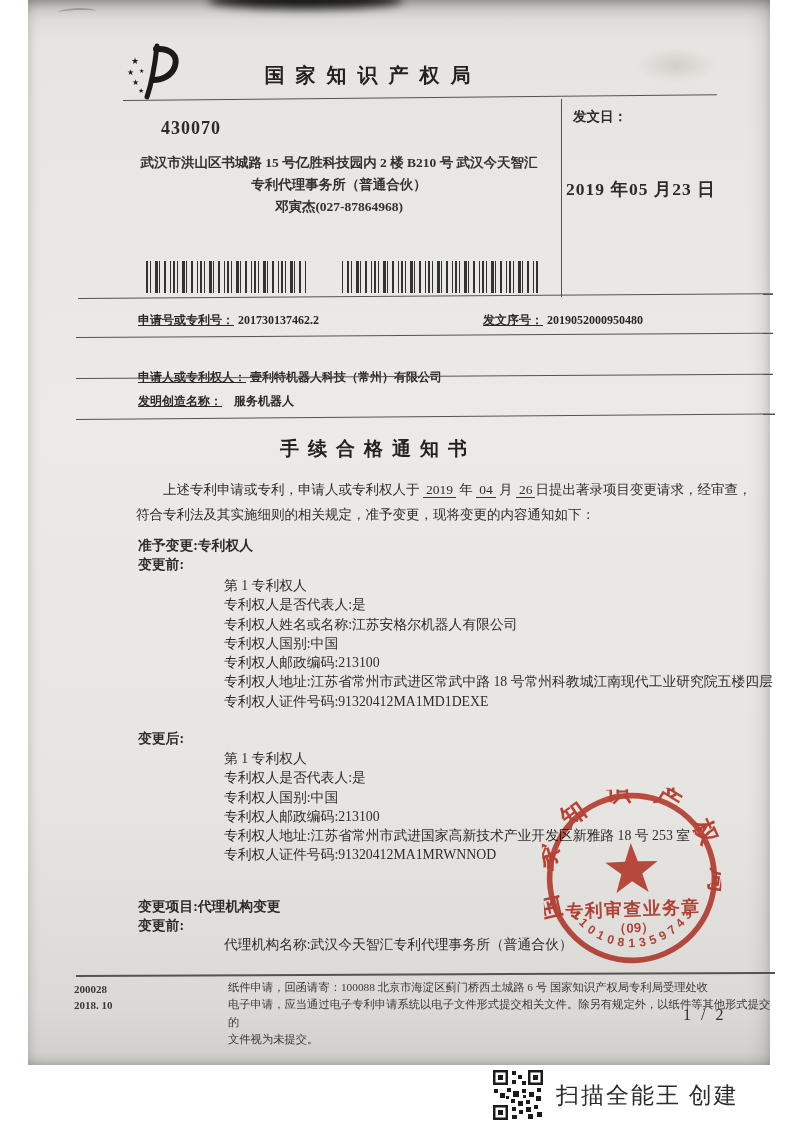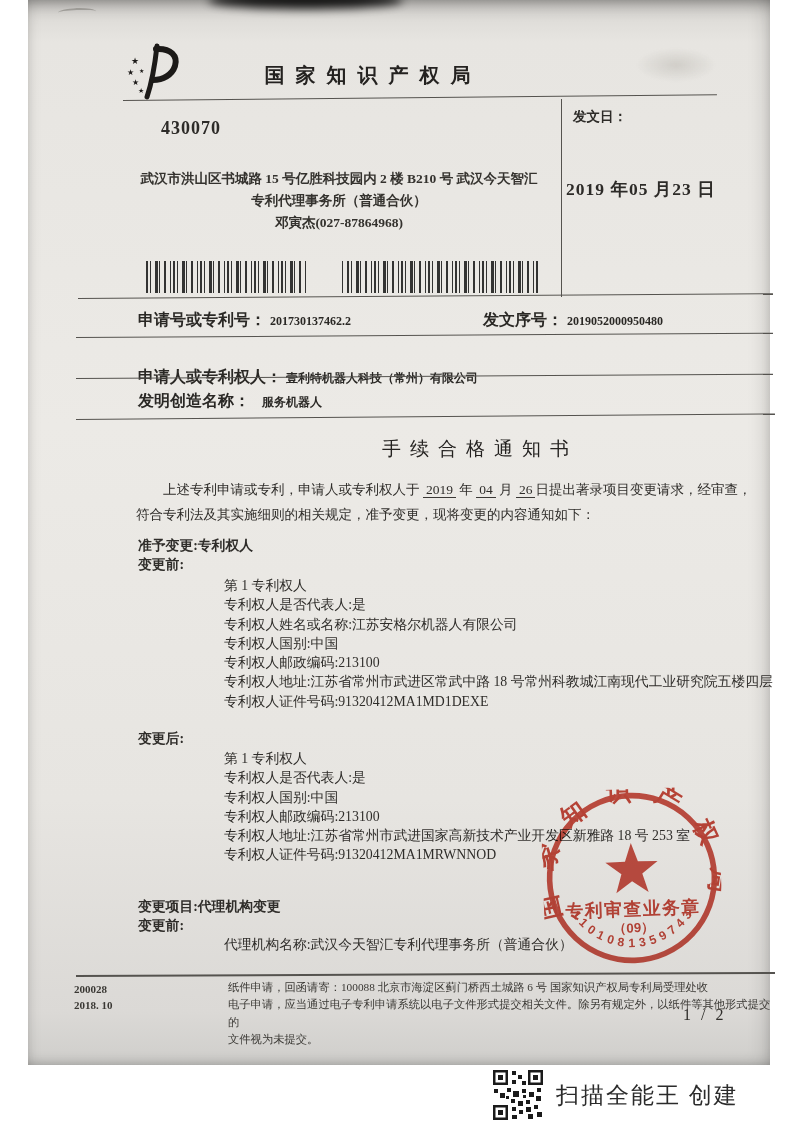--- a/index.html
+++ b/index.html
@@ -11,30 +11,30 @@
     position:absolute;left:28px;top:0;width:742px;height:1065px;
     background:linear-gradient(180deg,#d8d6d2 0%,#e7e5e1 4%,#eceae6 40%,#e7e5e1 75%,#dbd9d6 95%,#cfcecb 100%);
     box-shadow:inset 0 14px 18px -12px rgba(0,0,0,.45), inset -14px 0 22px -14px rgba(0,0,0,.22), inset 10px 0 18px -14px rgba(0,0,0,.18), inset 0 -10px 14px -10px rgba(0,0,0,.25);
   }
   .abs{position:absolute;}
   .hline{position:absolute;height:0;border-top:1.3px solid #55534f;transform-origin:left center;}
   .vline{position:absolute;width:0;border-left:1.3px solid #55534f;}
   .sans{font-family:"Liberation Sans","DejaVu Sans",sans-serif;}
   .agency-title{left:145px;top:62px;width:400px;text-align:center;font-size:20px;font-weight:600;letter-spacing:11px;color:#242220;}
   .postal{left:133px;top:118px;font-size:18px;font-weight:700;letter-spacing:1px;}
-  .addr{left:95px;top:168px;width:432px;text-align:center;font-size:13.5px;line-height:22px;font-weight:600;color:#34322e;}
+  .addr{left:95px;top:152px;width:432px;text-align:center;font-size:13.5px;line-height:22px;font-weight:600;color:#34322e;}
   .dispatch-label{left:545px;top:108px;font-size:13.5px;font-weight:600;}
   .dispatch-date{left:538px;top:177px;font-size:17.5px;font-weight:600;letter-spacing:1px;}
   .barcode{position:absolute;height:32px;
     background:repeating-linear-gradient(90deg,#1a1a1a 0 2px,transparent 2px 4px,#1a1a1a 4px 5px,transparent 5px 9px,#1a1a1a 9px 12px,transparent 12px 13px,#1a1a1a 13px 14px,transparent 14px 18px,#1a1a1a 18px 20px,transparent 20px 24px,#1a1a1a 24px 25px,transparent 25px 27px);
     opacity:.88;}
-  .field-label{font-size:16px;font-weight:700;color:#2a2825;}
+  .field-label{font-size:12px;font-weight:700;color:#2a2825;text-decoration:underline;}
   .field-value{font-size:12px;font-weight:700;color:#2a2825;}
   .field-value.normal{font-weight:600;}
-  .doc-title{left:150px;top:436px;width:400px;text-align:right;font-size:19px;font-weight:400;letter-spacing:9px;color:#242220;}
+  .doc-title{left:150px;top:436px;width:400px;text-align:center;font-size:19px;font-weight:700;letter-spacing:9px;color:#242220;}
   .para{left:108px;top:478px;width:622px;font-size:13.5px;line-height:24.5px;text-indent:2em;color:#2f2d2a;font-weight:500;}
   .u{border-bottom:1.2px solid #3a3835;padding:0 3px;margin-top:9px;}
   .sec-label{font-size:13.8px;font-weight:600;color:#2f2d2a;}
   .detail{position:absolute;left:196px;font-size:13.8px;line-height:19.3px;font-weight:500;color:#2f2d2a;white-space:nowrap;}
   .footer-note{left:200px;top:979px;width:548px;font-size:11.3px;line-height:17.4px;font-weight:400;color:#3a3834;}
   .form-code{left:46px;font-size:11px;color:#3a3834;font-weight:600;}
   .page-num{left:655px;top:1006px;font-size:16px;letter-spacing:3px;color:#2f2d2a;}
   .credit{left:556px;top:1080px;font-size:23px;color:#2b2b2b;letter-spacing:2px;}
   .seal{position:absolute;left:515px;top:789px;width:178px;height:178px;mix-blend-mode:multiply;opacity:.92;transform:rotate(-2deg);}
   .top-blob{left:180px;top:-9px;width:195px;height:18px;background:#000;border-radius:50%;filter:blur(5px);opacity:.85;}

